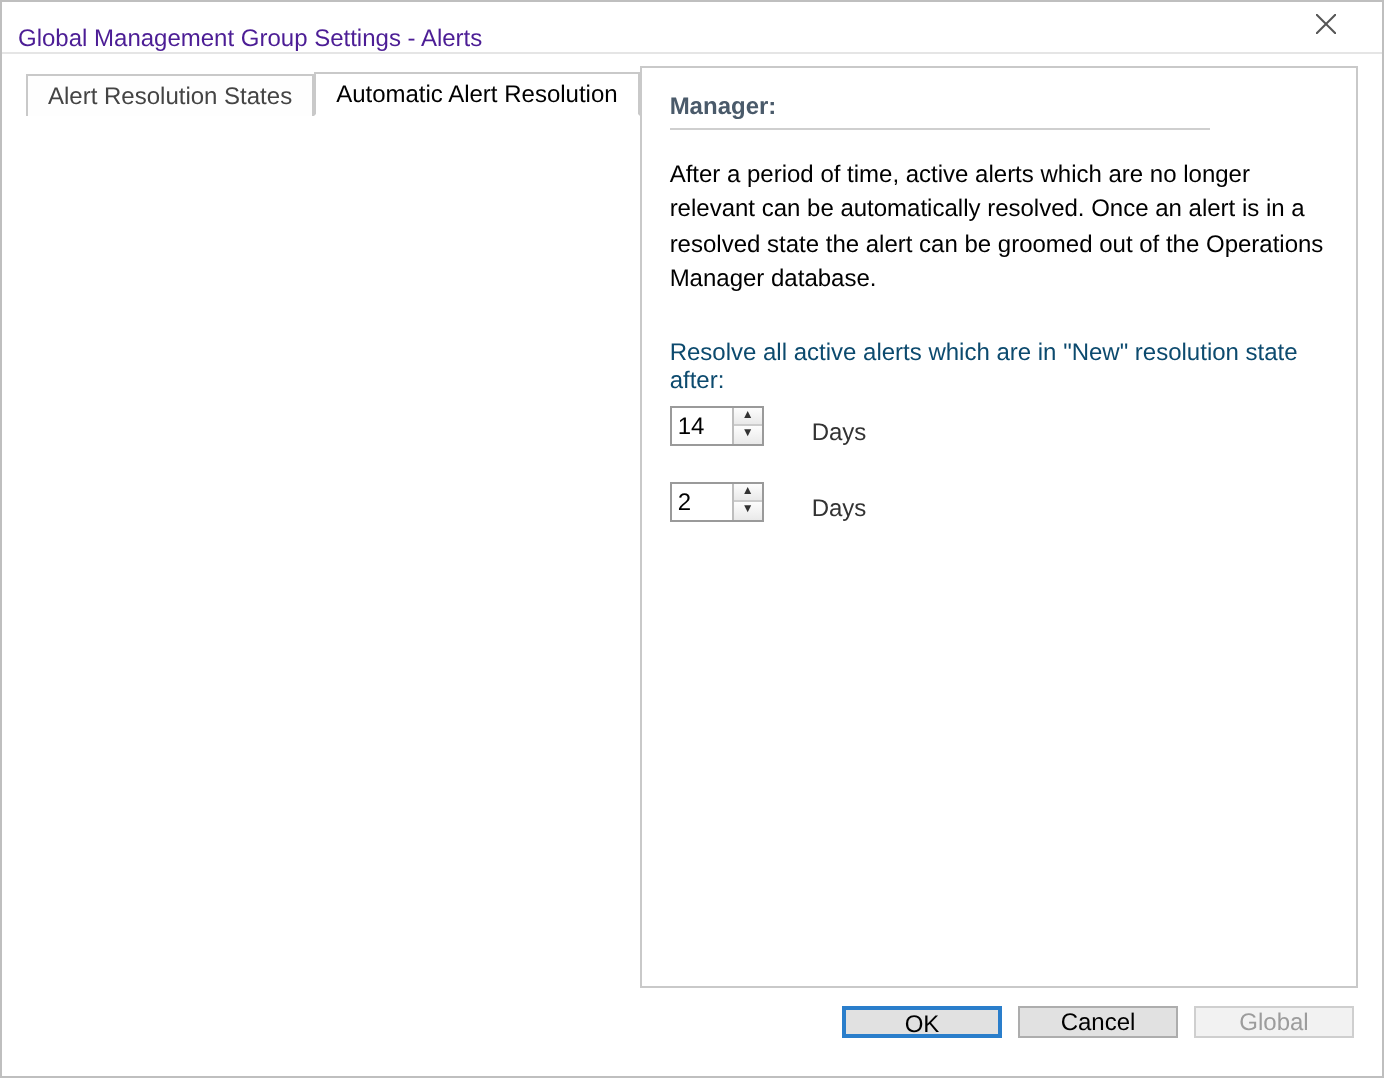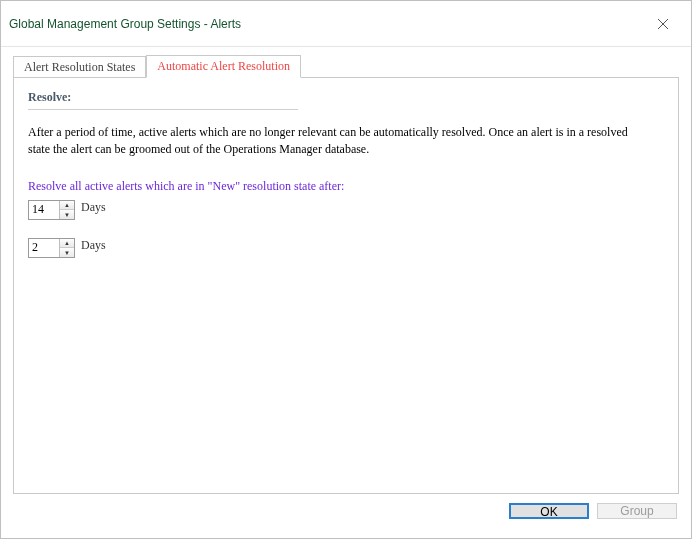--- a/index.html
+++ b/index.html
@@ -1,38 +1,38 @@
 <!DOCTYPE html>
 <html><head>
 <meta charset="utf-8">
 <style>
   * { box-sizing: border-box; }
   html, body { margin: 0; padding: 0; font-family: "Segoe UI", Tahoma, sans-serif; font-size: 12px; color: #333; }
   .window { width: 692px; height: 539px; background: #fff; border: 1px solid #bfbfbf; display: flex; flex-direction: column; position: relative; }
-  .titlebar { height: 46px; display: flex; align-items: center; padding: 0 8px; border-bottom: 1px solid #e5e5e5; color: #14532d; }
+  .titlebar { height: 26px; display: flex; align-items: flex-end; padding: 0 8px; border-bottom: 1px solid #e5e5e5; color: #4c1d95; }
   .titlebar .title { flex: 1; font-size: 12px; }
   .titlebar .close { width: 40px; height: 28px; display: flex; align-items: center; justify-content: center; color: #666; cursor: pointer; }
   .titlebar .close svg { width: 10px; height: 10px; }
-  .body { flex: 1; padding: 6px 12px 0 12px; display: flex; flex-direction: column; font-family: Liberation Serif, serif; }
+  .body { flex: 1; padding: 6px 12px 0 12px; display: flex; flex-direction: row; }
   .tabs { display: flex; align-items: flex-end; height: 24px; position: relative; }
-  .tab { padding: 3px 10px 3px 10px; border: 1px solid #c9c9c9; border-bottom: none; background: #fff; margin-right: 0; position: relative; top: 1px; color: #ef4444; font-size: 12px; cursor: pointer; }
+  .tab { padding: 3px 10px 3px 10px; border: 1px solid #c9c9c9; border-bottom: none; background: #fff; margin-right: 0; position: relative; top: 1px; color: #000000; font-size: 12px; cursor: pointer; }
   .tab.inactive { background: #fefefe; color: #444; }
   .tab.active { background: #fff; z-index: 2; border-bottom: 1px solid #fff; }
   .tabpanel { border: 1px solid #c9c9c9; flex: 1; padding: 10px 14px; background: #fff; position: relative; }
   .settings-heading { color: #4a5a6a; font-weight: 600; font-size: 12px; margin: 2px 0 2px 0; }
   .settings-rule { border: none; border-top: 1px solid #cfcfcf; margin: 4px 0 14px 0; width: 270px; }
   .desc { color: #000000; line-height: 1.45; margin-bottom: 20px; max-width: 620px; }
-  .row-label { margin-bottom: 6px; color: #6d28d9; }
-  .row { display: flex; align-items: flex-start; margin-bottom: 18px; }
+  .row-label { margin-bottom: 6px; color: #0c4a6e; }
+  .row { display: flex; align-items: flex-end; margin-bottom: 18px; }
   .spinner { display: inline-flex; border: 1px solid #9a9a9a; height: 20px; background: #fff; }
   .spinner input { border: none; width: 30px; padding: 0 3px; font-family: inherit; font-size: 12px; outline: none; background: transparent; }
   .spinner .arrows { display: flex; flex-direction: column; width: 15px; border-left: 1px solid #bdbdbd; }
   .spinner .arrow { flex: 1; display: flex; align-items: center; justify-content: center; font-size: 6px; line-height: 1; color: #333; cursor: pointer; background: linear-gradient(#fdfdfd,#e9e9e9); }
   .spinner .arrow:first-child { border-bottom: 1px solid #ccc; }
-  .unit { margin-left: 6px; }
+  .unit { margin-left: 24px; }
   .footer { height: 44px; border-top: 0; display: flex; align-items: center; justify-content: flex-end; padding: 0 14px 10px 0; gap: 8px; }
   .btn { min-width: 80px; height: 16px; border: 1px solid #adadad; background: #e1e1e1; padding: 0 12px; font-family: inherit; font-size: 12px; cursor: pointer; }
   .btn.primary { border: 2px solid #2a7ecb; background: #e1e1e1; }
   .btn.disabled { color: #9c9c9c; border-color: #cfcfcf; background: #f2f2f2; cursor: default; }
 </style>
 </head>
 <body>
 
 <div class="window">
   <div class="titlebar">
@@ -44,21 +44,21 @@
         </svg>
     </div>
   </div>
 
   <div class="body">
     <div class="tabs">
       <div class="tab inactive">Alert Resolution States</div>
       <div class="tab active">Automatic Alert Resolution</div>
     </div>
     <div class="tabpanel">
-      <div class="settings-heading">Resolve:</div>
+      <div class="settings-heading">Manager:</div>
       <hr class="settings-rule">
       <div class="desc">After a period of time, active alerts which are no longer relevant can be automatically resolved. Once an alert is in a resolved state the alert can be groomed out of the Operations Manager database.</div>
 
       <div class="row-label">Resolve all active alerts which are in "New" resolution state after:</div>
       <div class="row">
         <div class="spinner">
           <input type="text" value="14" style="">
           <div class="arrows">
             <div class="arrow">▲</div>
             <div class="arrow">▼</div>
@@ -75,15 +75,16 @@
             <div class="arrow">▼</div>
           </div>
         </div>
         <span class="unit">Days</span>
       </div>
     </div>
   </div>
 
   <div class="footer">
     <button class="btn primary">OK</button>
-    <button class="btn disabled">Group</button>
+    <button class="btn">Cancel</button>
+    <button class="btn disabled">Global</button>
   </div>
 </div>
 
 </body></html>

